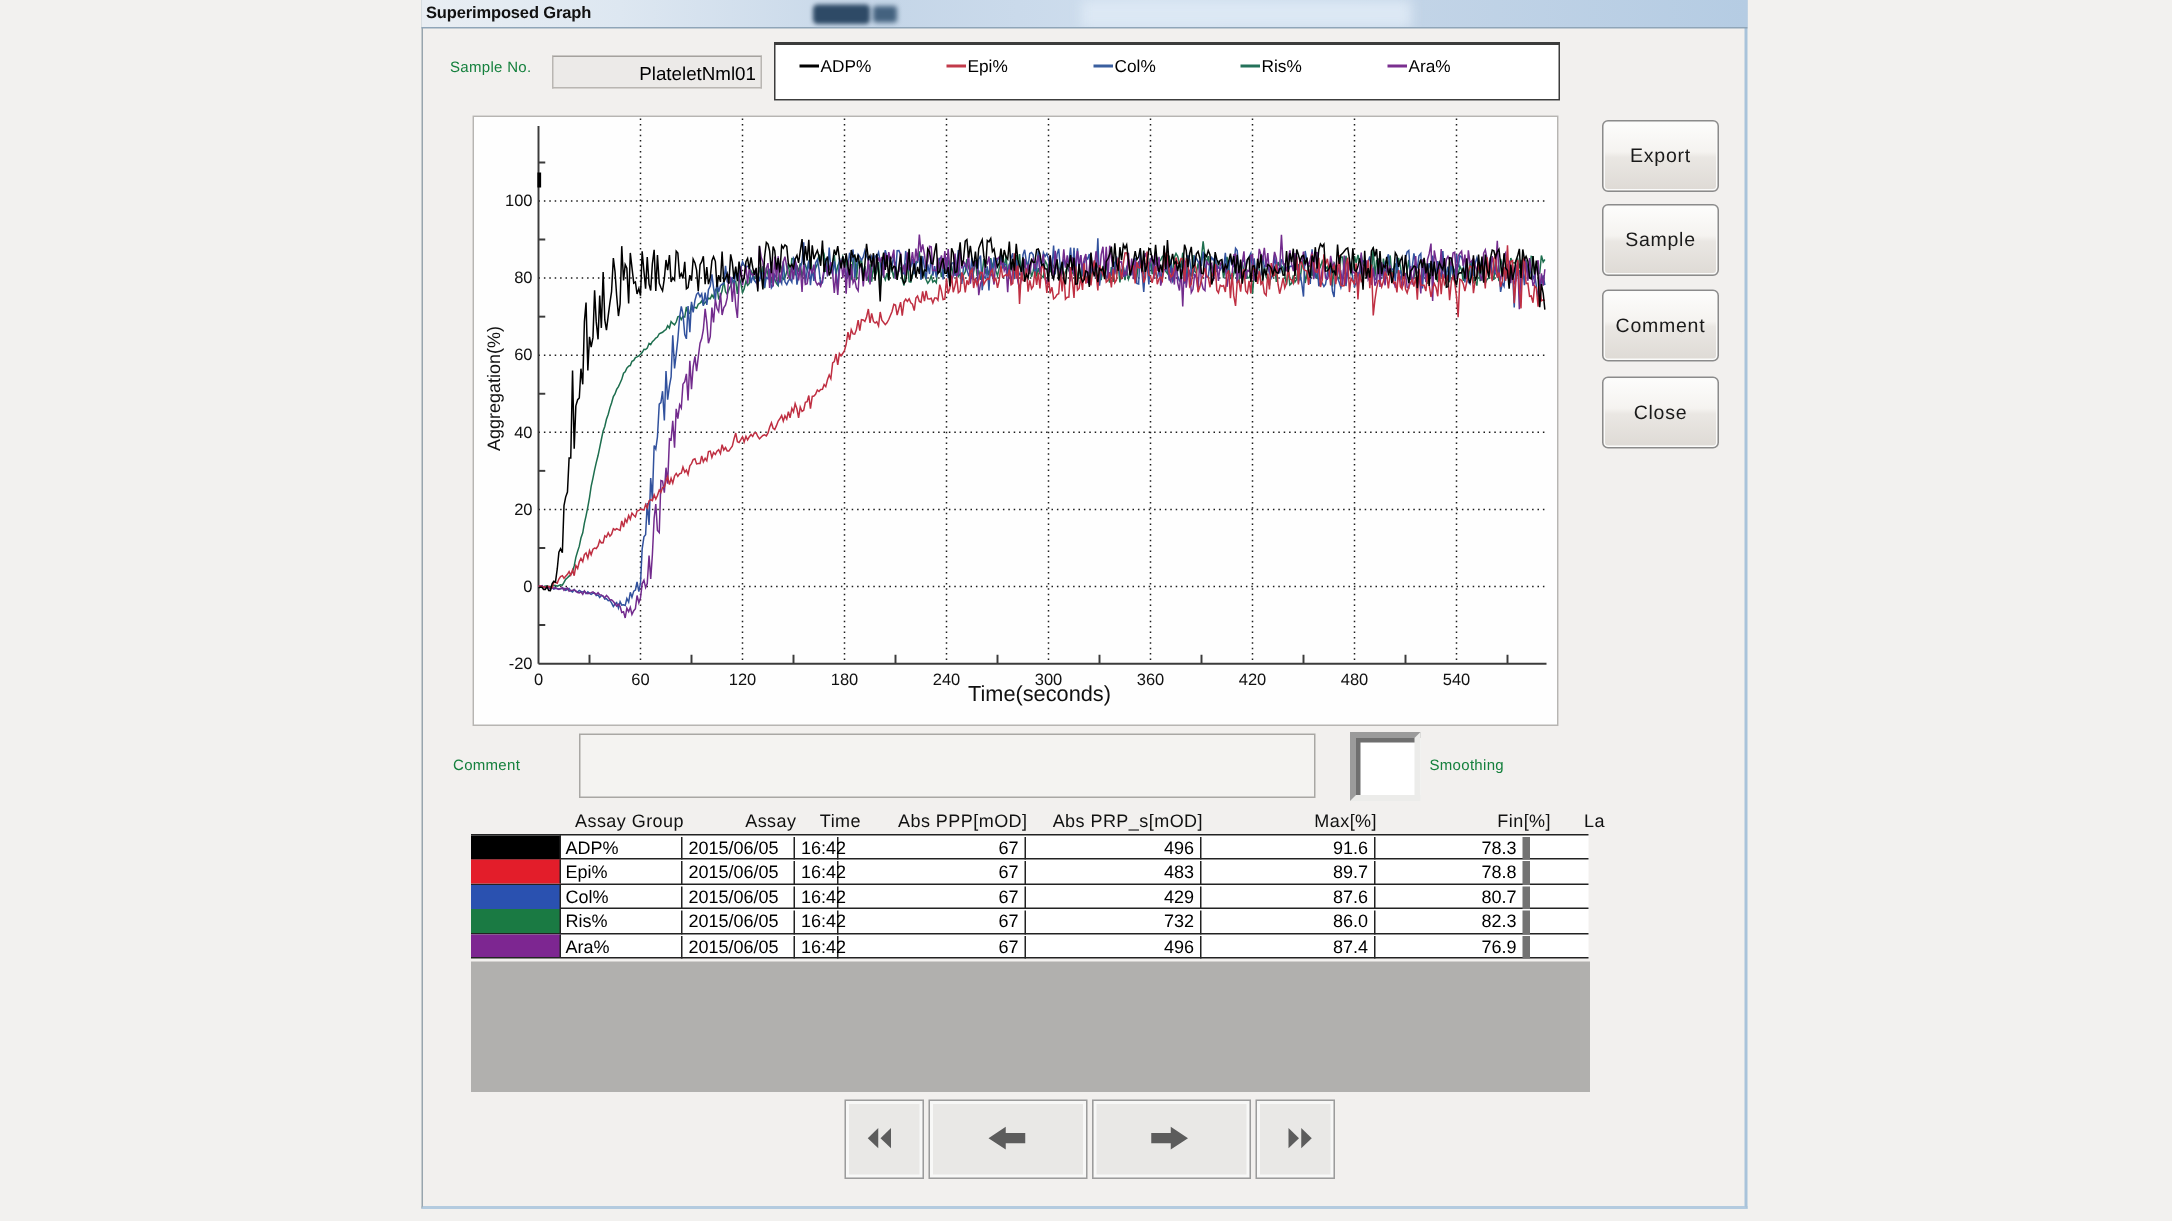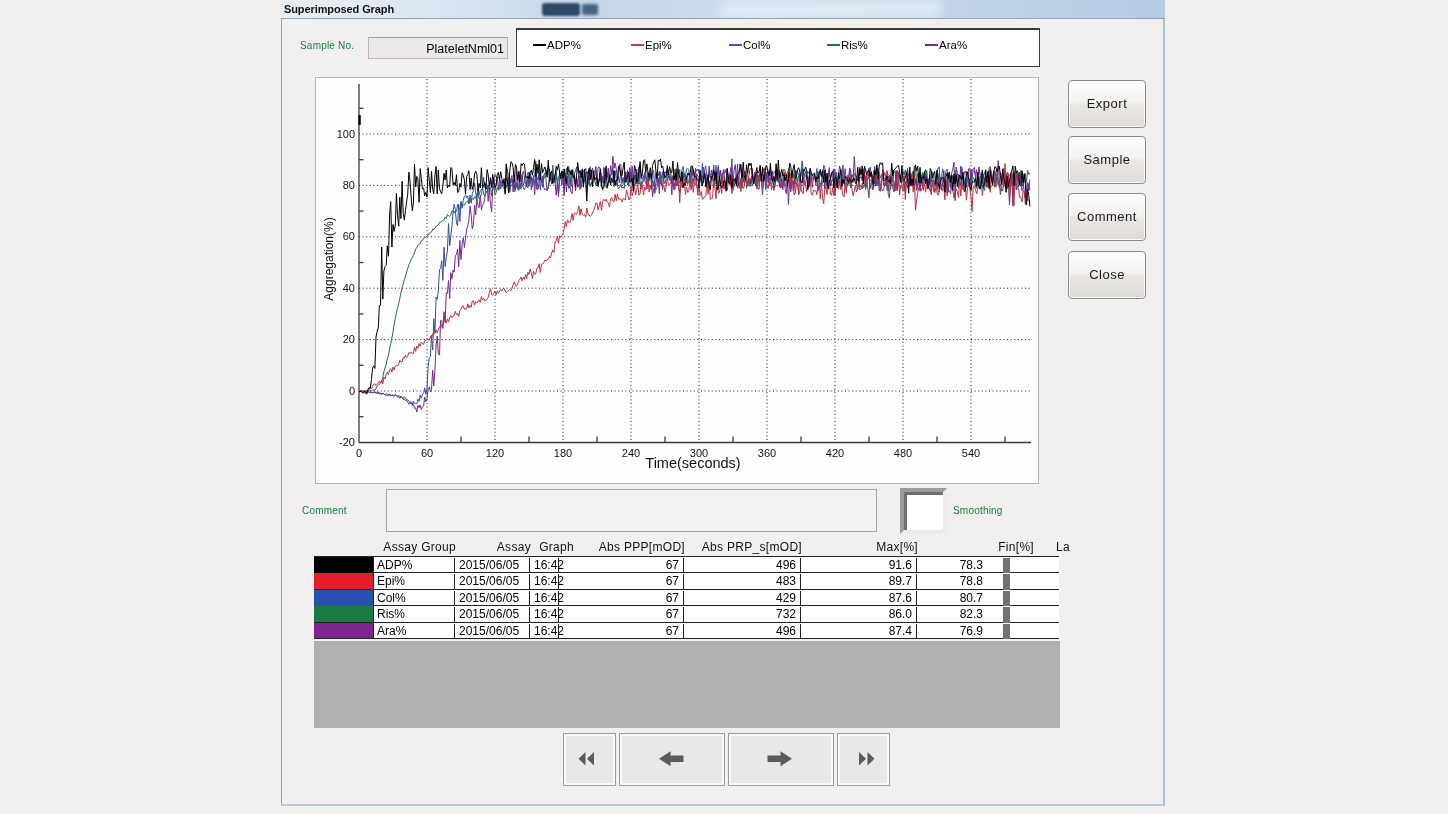--- a/index.html
+++ b/index.html
@@ -27,21 +27,21 @@
 .tbl { position:absolute; left:314px; top:556px; width:745px; height:82px; background:#fff; border-top:1px solid #222; }
 .trow { position:absolute; left:0; width:745px; height:16.4px; border-bottom:1px solid #222; font-size:12px; color:#000; }
 .trow div { position:absolute; top:1px; height:14px; line-height:14px; }
 .sw { left:0; top:0 !important; width:60px; height:15.9px !important; border-right:1px solid #222; }
 .c1 { left:61px; width:80px; padding-left:2px; border-right:1px solid #222; height:15.4px !important; }
 .c2 { left:142px; width:74px; padding-left:3px; border-right:1px solid #222; height:15.4px !important; }
 .c3 { left:217px; width:28px; padding-left:3px; border-right:1px solid #222; height:15.4px !important; }
 .c4 { left:260px; width:110px; text-align:right; padding-right:4px; border-right:1px solid #222; height:15.4px !important;padding-left:24px; }
 .c5 { left:371px; width:116px; text-align:right; padding-right:4px; border-right:1px solid #222; height:15.4px !important; }
 .c6 { left:488px; width:115px; text-align:right; padding-right:4px; border-right:1px solid #222; height:15.4px !important; }
-.c7 { left:604px; width:92px; text-align:right; padding-right:20px; border-right:7px solid #737373; height:15.4px !important; }
+.c7 { left:604px; width:102px; text-align:right; padding-right:4px; border-right:5px solid #737373; height:15.4px !important; }
 .c8 { left:720px; width:25px; }
 .gray { position:absolute; left:314px; top:641px; width:746px; height:87px; background:#b1b0ae; }
 .nav { position:absolute; top:733px; height:53px; background:#e9e8e6; border:1px solid #9c9c9c; box-shadow:inset 0 0 0 2px #f8f8f7; }
 </style></head><body>
 <div class="win"></div>
 <div class="tbar">
     <div class="cloud"></div>
     <div class="blob"></div>
     <div class="blob2"></div>
     <div class="ttl">Superimposed Graph</div>
@@ -124,21 +124,21 @@
 <div class="btn" style="top:136px;line-height:46px">Sample</div>
 <div class="btn" style="top:193px;line-height:46px">Comment</div>
 <div class="btn" style="top:251px;line-height:46px">Close</div>
 <div class="lbl" style="left:302px;top:505px">Comment</div>
 <div class="cfield"></div>
 <div class="chk"></div>
 <div class="lbl" style="left:953px;top:505px">Smoothing</div>
 <div class="thead">
     <div style="left:61px;width:81px">Assay Group</div>
     <div style="left:142px;width:75px">Assay</div>
-    <div style="left:217px;width:43px">Graph</div>
+    <div style="left:217px;width:43px">Time</div>
     <div style="left:260px;width:111px">Abs PPP[mOD]</div>
     <div style="left:371px;width:117px">Abs PRP_s[mOD]</div>
     <div style="left:488px;width:116px">Max[%]</div>
     <div style="left:604px;width:116px">Fin[%]</div>
     <div style="left:726px;width:30px">La</div>
   </div>
 <div class="tbl">
     <div class="trow" style="top:0.0px">
 <div class="sw" style="background:#000000"></div>
 <div class="c1">ADP%</div>

